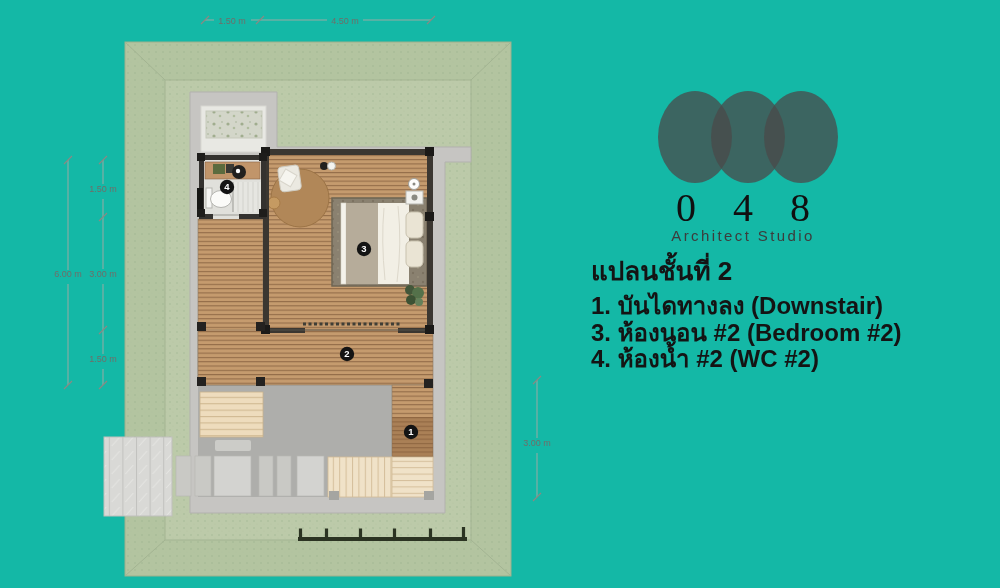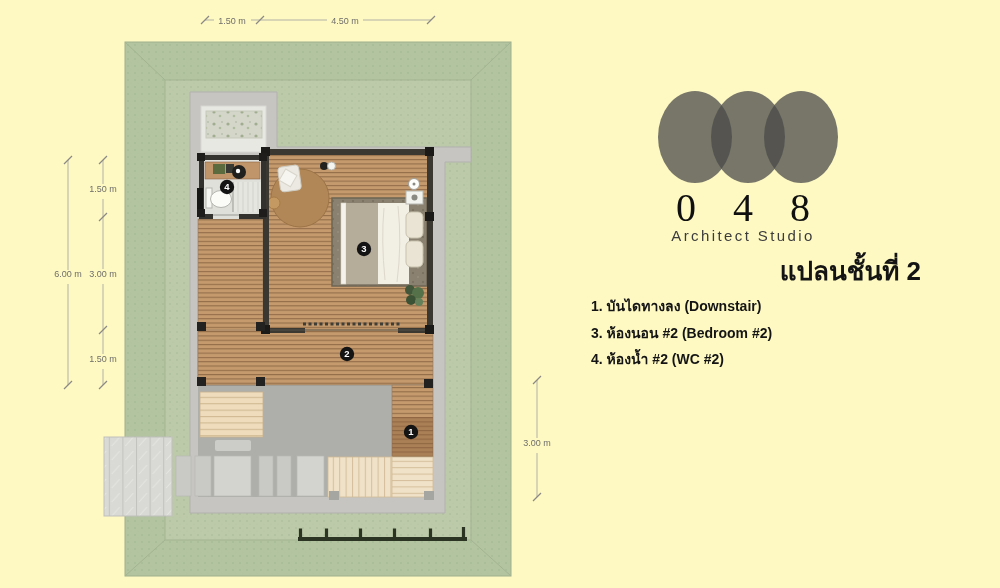--- a/index.html
+++ b/index.html
@@ -1,27 +1,27 @@
 <!DOCTYPE html>
 <html><head>
 <meta charset="utf-8">
 <style>
   html,body{margin:0;padding:0;background:#ffffff;}
-  .stage{position:relative;width:1000px;height:588px;background:#fef9c3;overflow:hidden;
+  .stage{position:relative;width:1000px;height:588px;background:#14b8a6;overflow:hidden;
          font-family:"Liberation Sans", sans-serif;}
   .stage svg{position:absolute;left:0;top:0;}
   .logo-block{position:absolute;left:650px;top:82px;width:210px;height:160px;}
   .logo-digits{position:absolute;left:676px;top:188px;width:134px;display:flex;
                justify-content:space-between;font-family:"Liberation Serif", serif;
                font-size:40px;line-height:1;color:#101010;font-weight:400;}
   .logo-subtitle{position:absolute;left:655px;top:227px;width:176px;text-align:center;
                  font-size:15px;letter-spacing:2.4px;color:#3c3c3c;}
   .legend{position:absolute;left:591px;top:256px;width:330px;color:#141414;}
-  .legend-title{font-size:26px;font-weight:800;line-height:30px;margin:0 0 7px 0;text-align:right;}
-  .legend-item{font-size:14px;font-weight:700;line-height:26.5px;white-space:nowrap;}
+  .legend-title{font-size:26px;font-weight:800;line-height:30px;margin:0 0 7px 0;}
+  .legend-item{font-size:24px;font-weight:700;line-height:26.5px;white-space:nowrap;}
   text.dim{font-size:9px;fill:#6f6e69;}
   text.badge-num{font-size:9.5px;font-weight:bold;fill:#ffffff;text-anchor:middle;}
 </style>
 </head>
 <body>
 
 <div class="stage">
 
 <svg width="1000" height="588" viewBox="0 0 1000 588">
   <defs>

